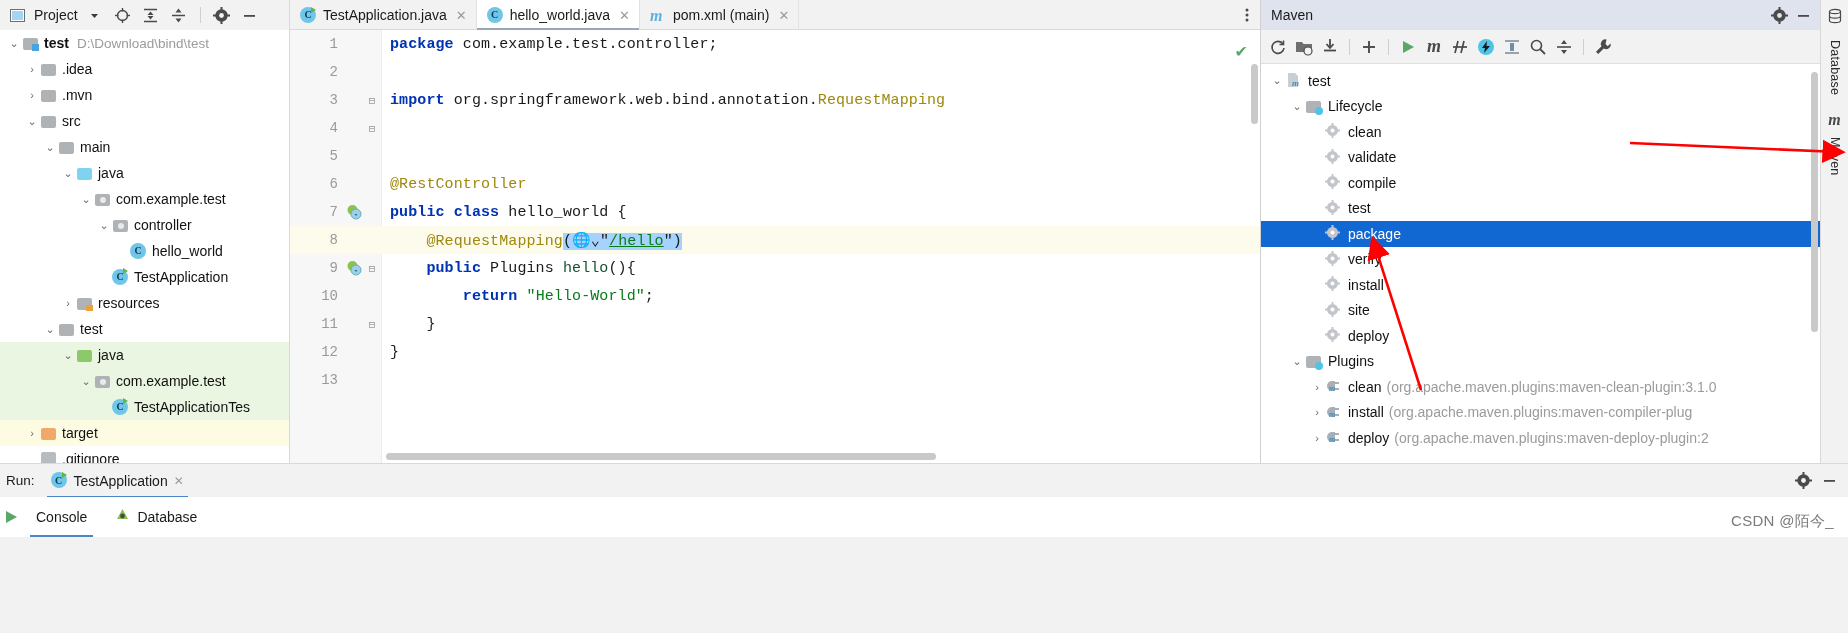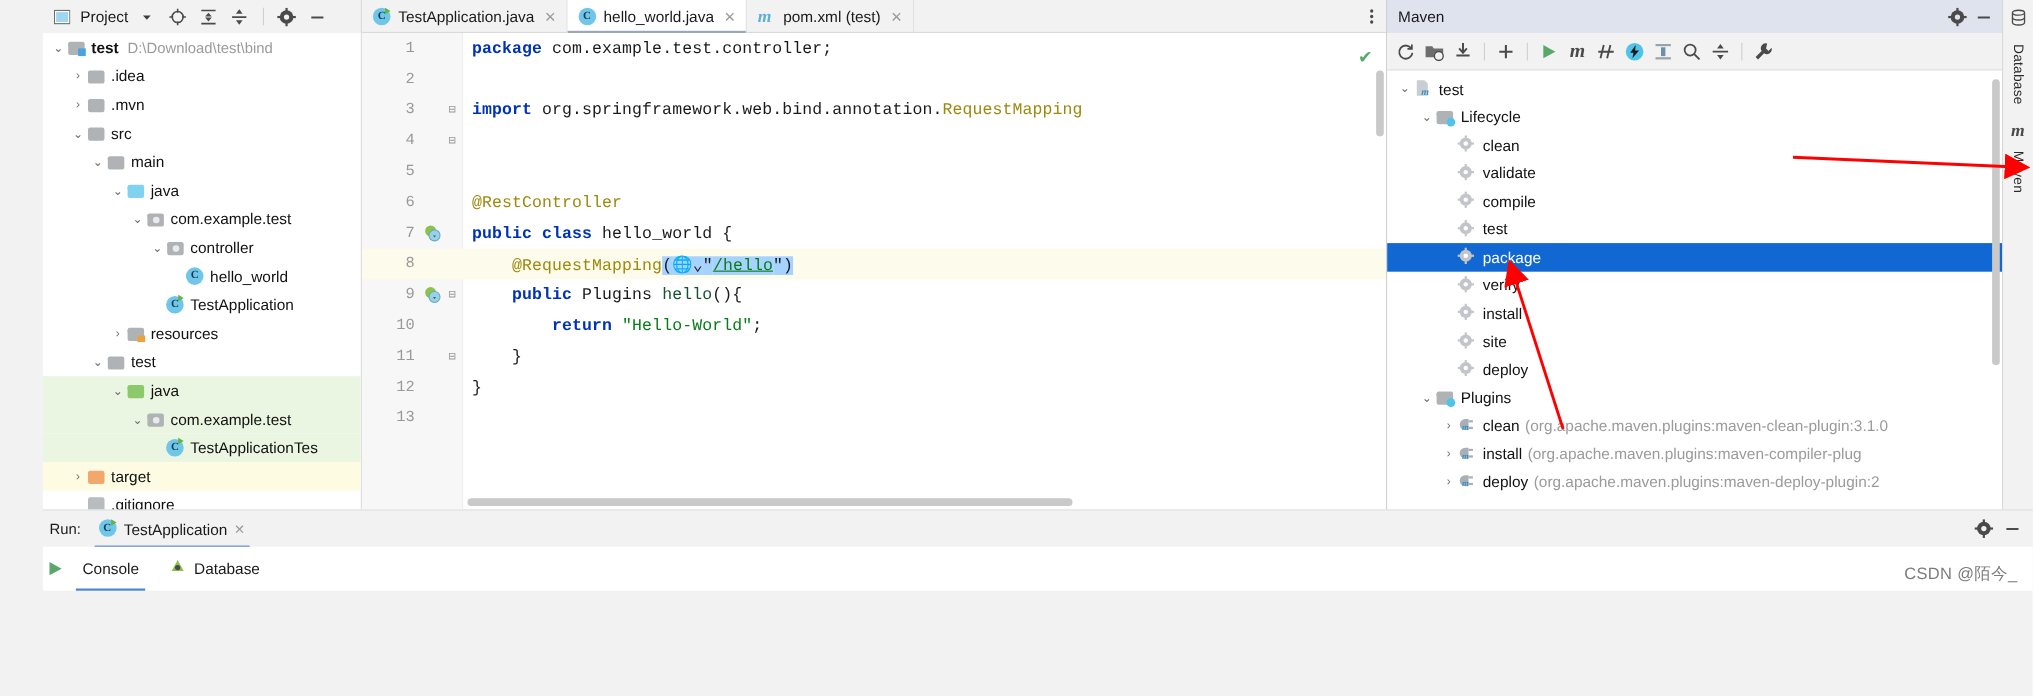--- a/index.html
+++ b/index.html
@@ -3,21 +3,21 @@
 <meta charset="utf-8">
 <style>
   * { box-sizing: border-box; margin: 0; padding: 0; }
   html, body {
     width: 1848px; height: 633px;
     font-family: "Liberation Sans", sans-serif;
     font-size: 13px;
     background: #ffffff;
     overflow: hidden;
   }
-  .app { position: relative; width: 1848px; height: 633px; background:#f2f2f2;padding-left:39px; }
+  .app { position: relative; width: 1848px; height: 633px; background:#f2f2f2; }
 
   
   .top-row { display:flex; height:30px; background:#f2f2f2; }
 
   
   .proj-header {
     width:290px; height:30px; display:flex; align-items:center;
     padding-left:6px; gap:6px; background:#f2f2f2;
     border-right:1px solid #d9d9d9;
   }
@@ -278,21 +278,21 @@
       </div>
       <div class="etab active">
         <span class="ic">
             <span class="cls-ic">C</span>
           </span>
         <span>hello_world.java</span>
         <span class="x">✕</span>
       </div>
       <div class="etab">
         <span class="ic" style="color:#5bb0e0;font-style:italic;font-weight:bold;font-size:16px;line-height:17px;font-family:'Liberation Serif',serif;">m</span>
-        <span>pom.xml (test)</span>
+        <span>pom.xml (main)</span>
         <span class="x">✕</span>
       </div>
       <span class="kebab">
         <svg width="4" height="16" viewBox="0 0 4 16">
           <circle cx="2" cy="3" r="1.5" fill="#4a4a4a"></circle>
             <circle cx="2" cy="8" r="1.5" fill="#4a4a4a"></circle>
             <circle cx="2" cy="13" r="1.5" fill="#4a4a4a"></circle>
         </svg>
       </span>
     </div>
@@ -336,21 +336,21 @@
     <div class="tree-pane">
       <div id="tree-rows">
           <div class="trow" style="padding-left: 6px;">
             <span class="arrow">⌄</span>
             <span class="ic">
               <span class="folder" style="position:absolute;left:1px;top:0;">
                 <span class="badge"></span>
               </span>
             </span>
             <span class="tlabel b">test</span>
-            <span class="tpath">D:\Download\test\bind</span>
+            <span class="tpath">D:\Download\bind\test</span>
           </div>
           <div class="trow" style="padding-left: 24px;">
             <span class="arrow">›</span>
             <span class="ic">
               <span class="folder" style="position:absolute;left:1px;top:0;"></span>
             </span>
             <span class="tlabel">.idea</span>
           </div>
           <div class="trow" style="padding-left: 24px;">
             <span class="arrow">›</span>

